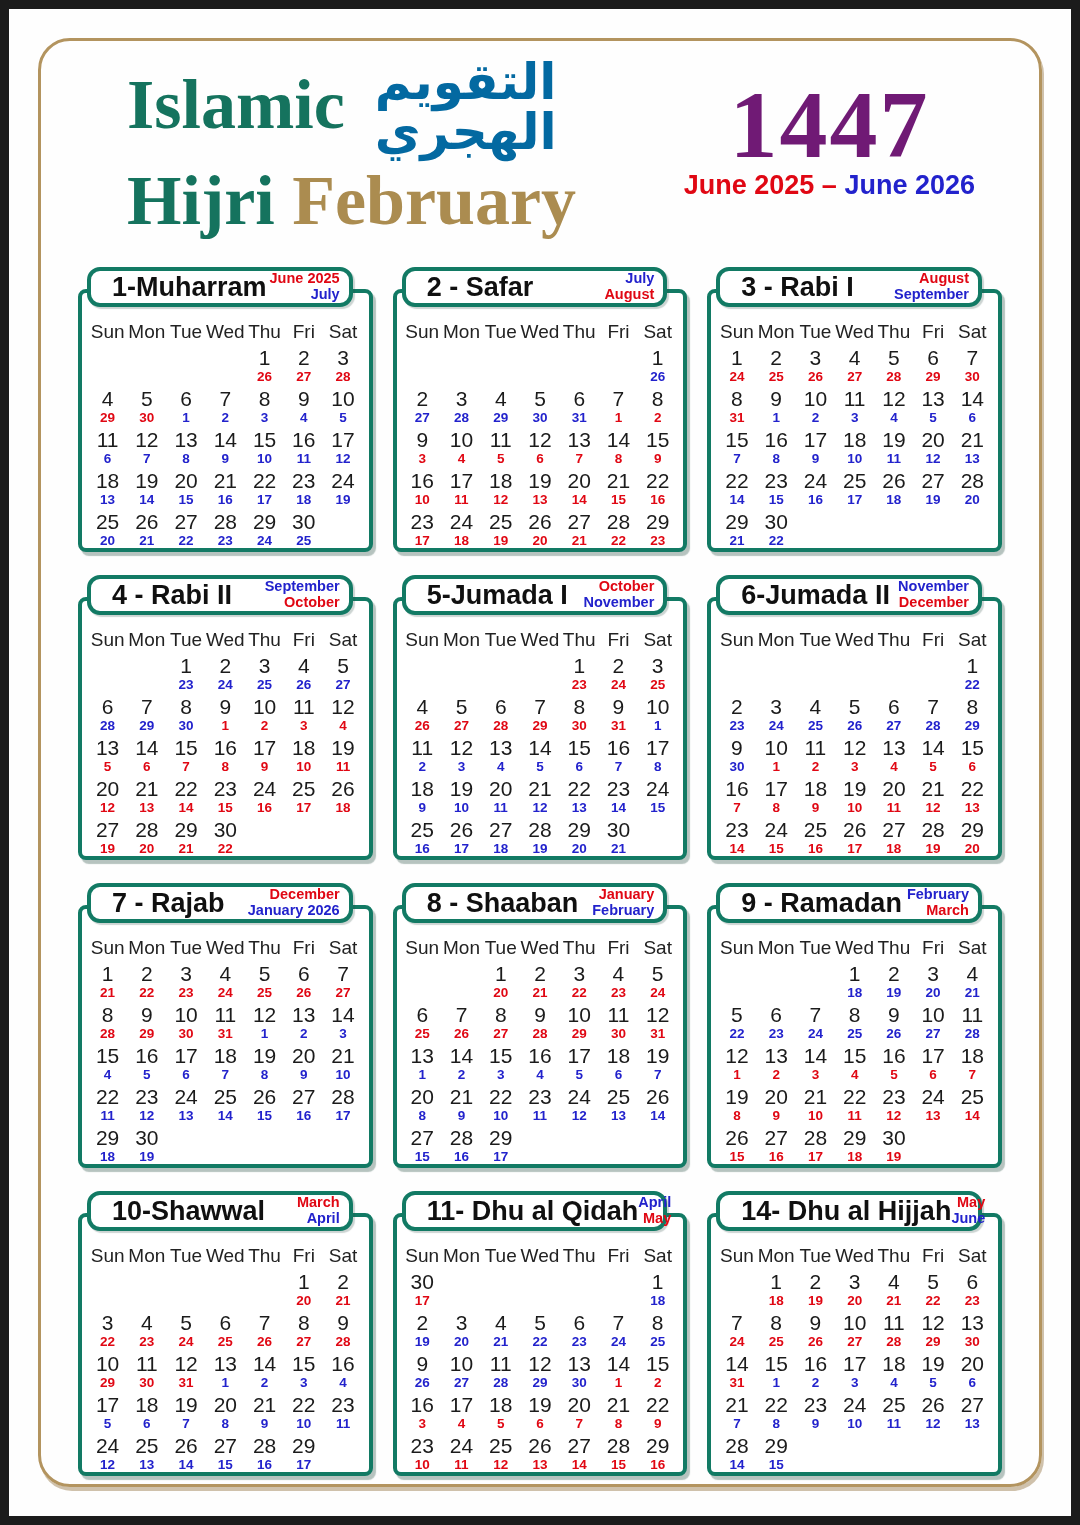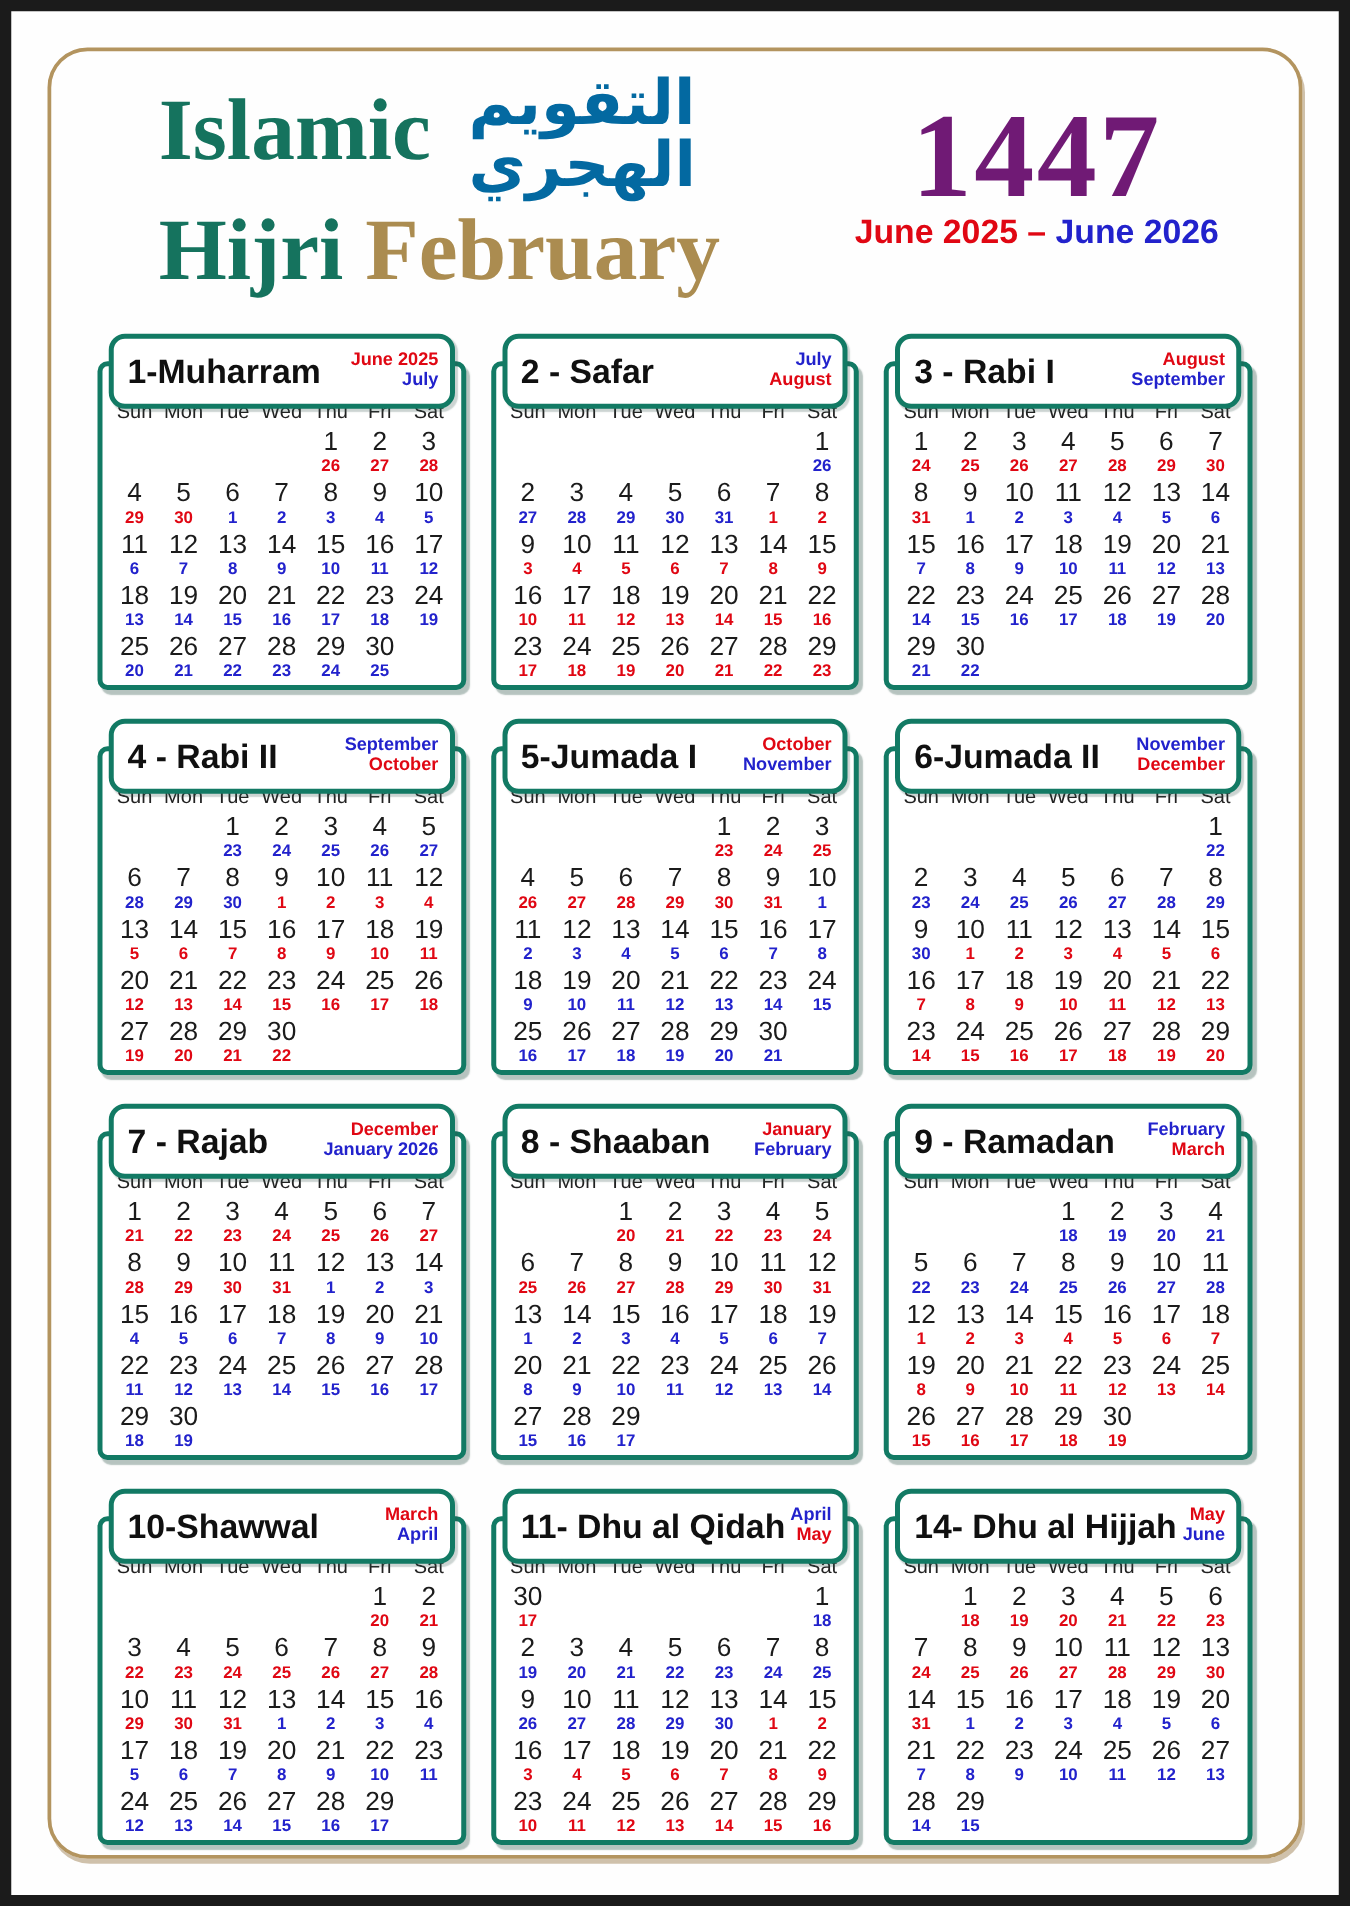--- a/index.html
+++ b/index.html
@@ -34,29 +34,29 @@
     display:grid; grid-template-columns:repeat(3,1fr); column-gap:20px; row-gap:23px;
   }
   .month{position:relative; height:285px;}
   .mbody{
     position:absolute; top:22px; left:0; right:0; bottom:0; box-sizing:border-box;
     background:#fff; border:4px solid #127a64; border-radius:8px;
     box-shadow:3px 4px 1px rgba(50,85,75,.35);
     padding:28px 6px 4px;
   }
   .mtab{
-    position:absolute; z-index:2; top:0; left:9px; right:9px; height:60px; box-sizing:border-box;
+    position:absolute; z-index:2; top:0; left:9px; right:20px; height:40px; box-sizing:border-box;
     background:#fff; border:4px solid #127a64; border-radius:13px;
     box-shadow:2px 2px 1px rgba(50,85,75,.25);
     display:flex; align-items:center; justify-content:space-between;
-    padding:0 9px 0 11px;
+    padding:0 9px 0 21px;
   }
   .mtitle{font-size:27px; font-weight:bold; color:#101010; white-space:nowrap;}
   .mgreg{text-align:right; line-height:1.08; font-size:14.5px; font-weight:bold; display:flex; flex-direction:column;}
-  .wdrow{display:grid; grid-template-columns:repeat(7,1fr); text-align:center; font-size:16px; color:#222; margin-bottom:3px;}
+  .wdrow{display:grid; grid-template-columns:repeat(7,1fr); text-align:center; font-size:19px; color:#222; margin-bottom:3px;}
   .week{display:grid; grid-template-columns:repeat(7,1fr); text-align:center; height:41px;}
   .cell .h{font-size:21px; color:#1b1b1b; line-height:23px;}
   .cell .g{font-size:13.5px; font-weight:bold; line-height:15px;}
 </style>
 </head>
 <body>
 
 <div class="page">
   <div class="gold-frame"></div>
 

